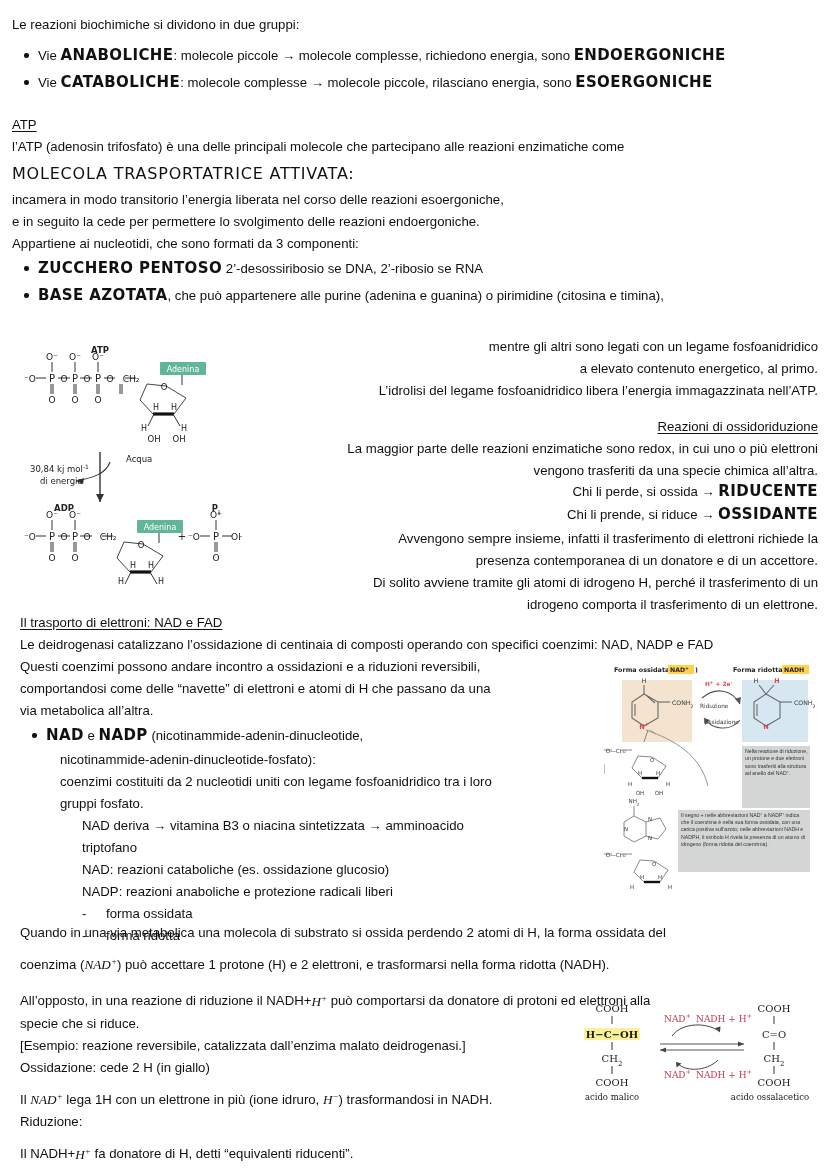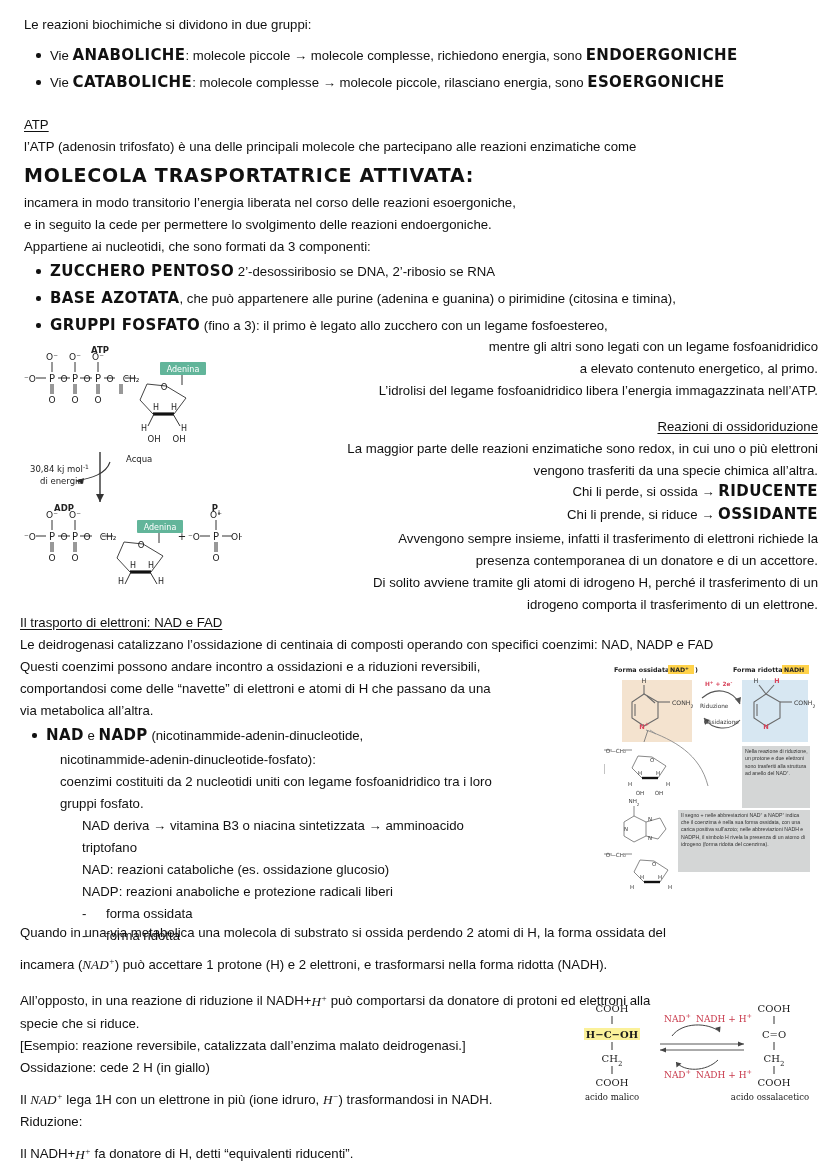--- a/index.html
+++ b/index.html
@@ -11,40 +11,40 @@
     width: 828px;
     height: 1169px;
     position: relative;
     font-family: "Liberation Sans", sans-serif;
     color: #111;
     overflow: hidden;
   }
   .page {
     position: absolute;
     inset: 0;
-    padding: 14px 20px 0 24px;
+    padding: 14px 20px 0 12px;
     box-sizing: border-box;
   }
   .ln {
     font-size: 13.2px;
     line-height: 22px;
     white-space: nowrap;
   }
   .hand {
     font-family: "DejaVu Sans", sans-serif;
     font-weight: bold;
     letter-spacing: 0.4px;
     font-size: 15px;
     margin-top: 33px;
   }
   .hand-lg {
     font-family: "DejaVu Sans", sans-serif;
-    font-weight: bold;
+    font-weight: normal;
     letter-spacing: 0.8px;
-    font-size: 19px;
+    font-size: 16px;
   }
   ul.bullets {
     margin: 0;
     padding: 0 0 0 26px;
     list-style: none;
   }
   ul.bullets > li {
     position: relative;
     line-height: 26px;
     font-size: 13.2px;
@@ -136,23 +136,20 @@
   <div class="ln">incamera in modo transitorio l’energia liberata nel corso delle reazioni esoergoniche,</div>
   <div class="ln">e in seguito la cede per permettere lo svolgimento delle reazioni endoergoniche.</div>
   <div class="ln">Appartiene ai nucleotidi, che sono formati da 3 componenti:</div>
 
   <ul class="bullets">
     <li>
       <span class="hand">ZUCCHERO PENTOSO</span><span> 2’-desossiribosio se DNA, 2’-ribosio se RNA</span>
     </li>
     <li>
       <span class="hand">BASE AZOTATA</span><span>, che può appartenere alle purine (adenina e guanina) o pirimidine (citosina e timina),</span>
-    </li>
-    <li>
-      <span class="hand">GRUPPI FOSFATO</span><span> (fino a 3): il primo è legato allo zucchero con un legame fosfoestereo,</span>
     </li>
   </ul>
 
   <div class="col-right" style="top:336px;">
     <div class="ln">mentre gli altri sono legati con un legame fosfoanidridico</div>
     <div class="ln">a elevato contenuto energetico, al primo.</div>
     <div class="ln">L’idrolisi del legame fosfoanidridico libera l’energia immagazzinata nell’ATP.</div>
 
     <div class="sp-14"></div>
 
@@ -426,21 +423,21 @@
       <foreignObject x="77" y="154" width="127" height="60">
         <div xmlns="http://www.w3.org/1999/xhtml" style="font-family:'Liberation Sans',sans-serif;font-size:5.2px;line-height:7.2px;color:#333;">Il segno + nelle abbreviazioni NAD⁺ a NADP⁺ indica che il coenzima è nella sua forma ossidata, con una carica positiva sull’azoto; nelle abbreviazioni NADH e NADPH, il simbolo H rivela la presenza di un atomo di idrogeno (forma ridotta del coenzima).</div>
       </foreignObject>
     </svg>
   </div>
 
   <div style="position:absolute; left:20px; top:922px; width:800px;">
     <div class="ln">Quando in una via metabolica una molecola di substrato si ossida perdendo 2 atomi di H, la forma ossidata del</div>
     <div class="sp-6"></div>
     <div class="ln">
-      <span>incamera (</span><span class="mathit"><span>NAD</span><sup>+</sup></span><span>) può accettare 1 protone (H) e 2 elettroni, e trasformarsi nella forma ridotta (NADH).</span>
+      <span>coenzima (</span><span class="mathit"><span>NAD</span><sup>+</sup></span><span>) può accettare 1 protone (H) e 2 elettroni, e trasformarsi nella forma ridotta (NADH).</span>
     </div>
     <div class="sp-10"></div>
     <div class="ln">
       <span>All’opposto, in una reazione di riduzione il NADH+</span><span class="mathit"><span>H</span><sup>+</sup></span><span> può comportarsi da donatore di protoni ed elettroni alla</span>
     </div>
     <div class="ln">specie che si riduce.</div>
     <div class="ln">[Esempio: reazione reversibile, catalizzata dall’enzima malato deidrogenasi.]</div>
     <div class="ln">Ossidazione: cede 2 H (in giallo)</div>
     <div class="sp-6"></div>
     <div class="ln">

